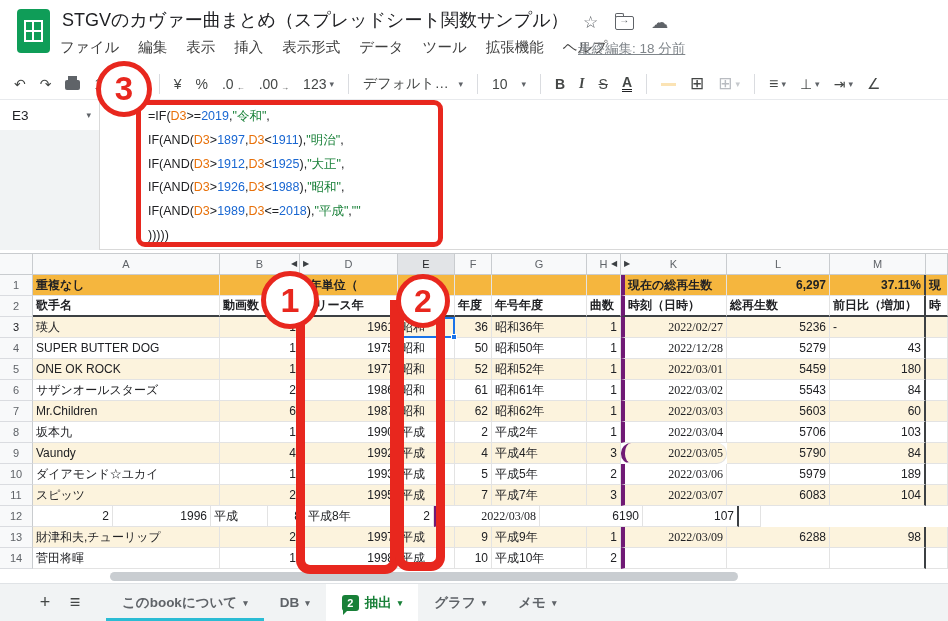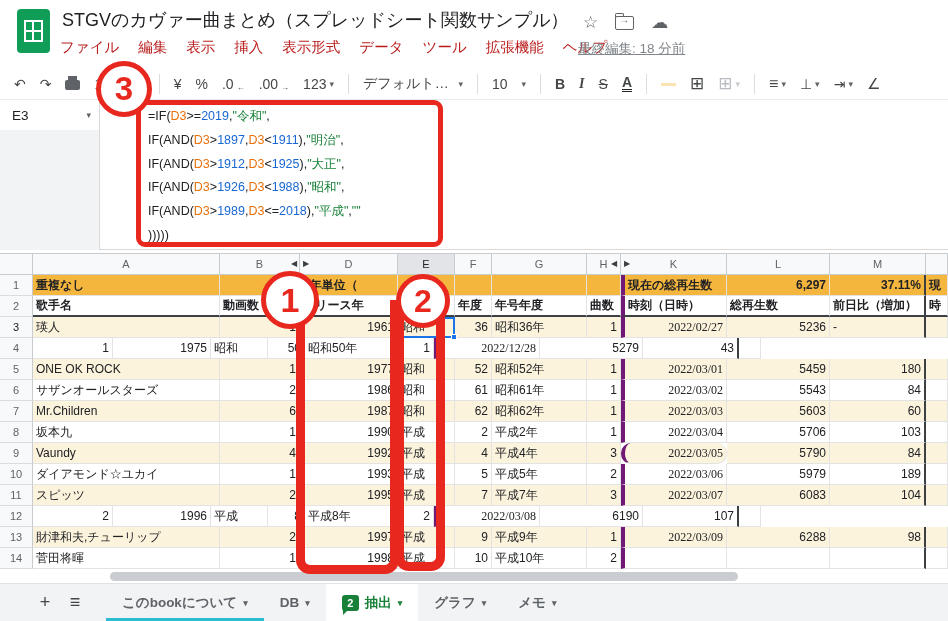--- a/index.html
+++ b/index.html
@@ -16,21 +16,21 @@
       linear-gradient(#fff,#fff) 0 0/2px 22px no-repeat,
       linear-gradient(#fff,#fff) 100% 0/2px 22px no-repeat,
       linear-gradient(#fff,#fff) 0 10px/19px 2px no-repeat,
       linear-gradient(#fff,#fff) 8px 0/2px 22px no-repeat;}
   .doc-title{position:absolute;left:62px;top:8px;font-size:18px;color:#202124;white-space:nowrap;}
   .doc-actions{position:absolute;left:583px;top:12px;display:flex;gap:17px;color:#5f6368;font-size:17px;}
   .doc-actions span{cursor:pointer;}
   .folder-ico{position:relative;width:19px;height:14px;background:#fff;border:1.6px solid #5f6368;border-radius:2px;margin-top:4px;}
   .folder-ico:before{content:"";position:absolute;left:-1px;top:-4px;width:7px;height:3px;border:1.6px solid #5f6368;border-bottom:none;border-radius:2px 2px 0 0;}
   .folder-ico:after{content:"→";position:absolute;left:3px;top:-3px;font-size:10px;color:#5f6368;}
-  .menubar{position:absolute;left:60px;top:38px;display:flex;gap:19px;font-size:14.5px;color:#b91c1c;}
+  .menubar{position:absolute;left:60px;top:38px;display:flex;gap:19px;font-size:14.5px;color:#404040;}
   .menubar .mi{cursor:pointer;white-space:nowrap;}
   .last-edit{position:absolute;left:578px;top:40px;font-size:13.5px;color:#80868b;text-decoration:underline;white-space:nowrap;}
 
   
   .toolbar{position:absolute;left:0;top:68px;width:948px;height:32px;background:#fff;border-bottom:1px solid #e8eaed;
     display:flex;align-items:center;gap:14px;padding-left:14px;color:#444746;font-size:14px;}
   .tb{display:flex;align-items:center;gap:3px;cursor:pointer;white-space:nowrap;color:#444746;}
   .tb .caret{font-size:9px;color:#5f6368;}
   .tb.disabled{color:#b9bcc1;}
   .tb.disabled .caret{color:#c6c9cd;}
@@ -253,20 +253,21 @@
         <div class="cell r" style="width: 37px;">36</div>
         <div class="cell" style="width: 95px;">昭和36年</div>
         <div class="cell r" style="width: 34px;">1</div>
         <div class="cell r dkleft" style="width: 106px;">2022/02/27</div>
         <div class="cell r" style="width: 103px;">5236</div>
         <div class="cell dkright" style="width: 96px;">-</div>
         <div class="cell" style="width: 22px;"></div>
       </div>
       <div class="grow">
         <div class="cell rh" style="width: 33px;">4</div>
+        <div class="cell" style="width: 187px;">SUPER BUTTER DOG</div>
         <div class="cell r" style="width: 80px;">1</div>
         <div class="cell r" style="width: 98px;">1975</div>
         <div class="cell" style="width: 57px;">昭和</div>
         <div class="cell r" style="width: 37px;">50</div>
         <div class="cell" style="width: 95px;">昭和50年</div>
         <div class="cell r" style="width: 34px;">1</div>
         <div class="cell r dkleft" style="width: 106px;">2022/12/28</div>
         <div class="cell r" style="width: 103px;">5279</div>
         <div class="cell r dkright" style="width: 96px;">43</div>
         <div class="cell" style="width: 22px;"></div>

